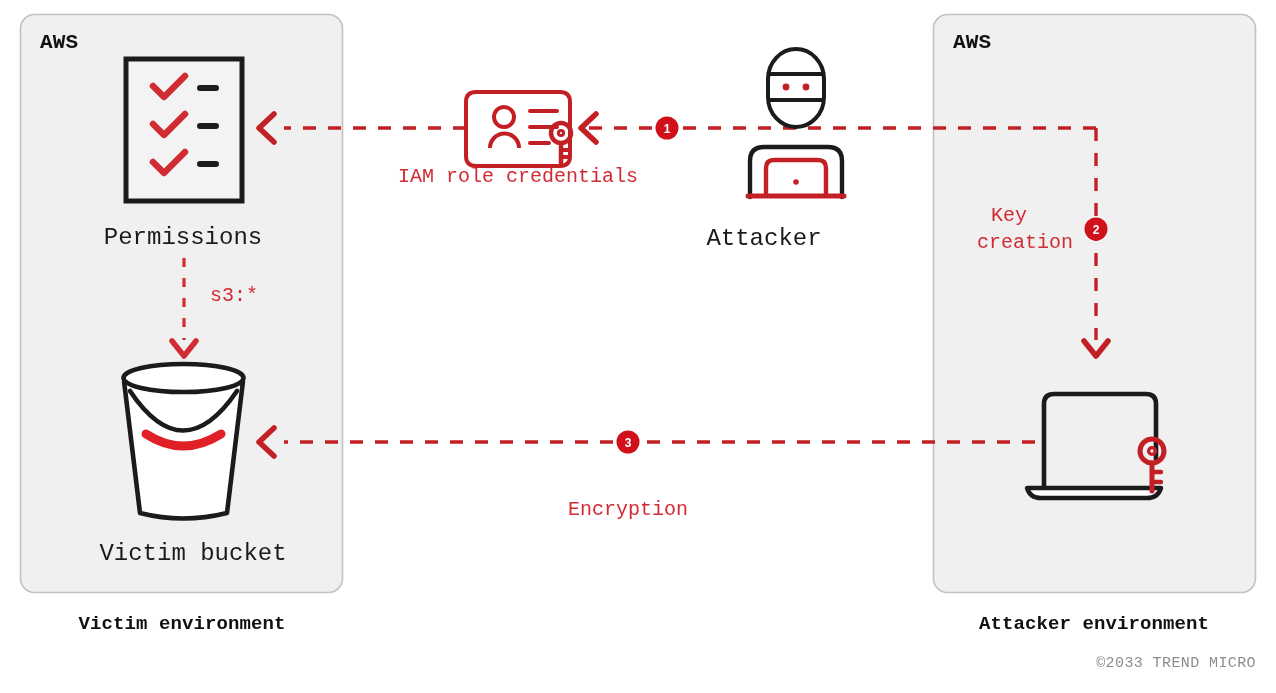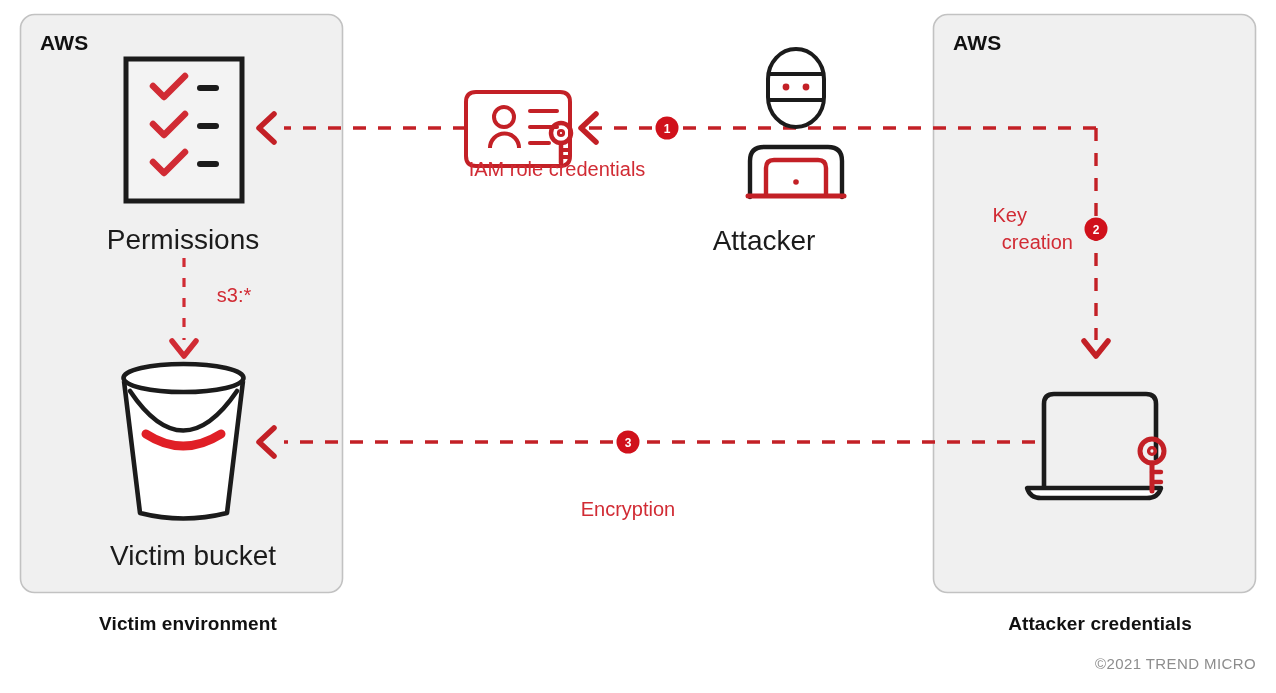--- a/index.html
+++ b/index.html
@@ -3,32 +3,32 @@
 <meta charset="utf-8">
 <style>
   html,body{margin:0;padding:0;background:#ffffff;}
   body{
     width:1276px;height:693px;
     font-family:"Liberation Sans","DejaVu Sans",sans-serif;
     position:relative;overflow:hidden;
   }
   .stage{position:absolute;left:0;top:0;width:1276px;height:693px;}
   .stage > svg{position:absolute;left:0;top:0;}
-  .lbl{position:absolute;white-space:nowrap;}
+  .lbl{position:absolute;white-space:nowrap;font-family:Liberation Mono, monospace;}
   .panel-tag{
     font-size:21px;font-weight:bold;color:#111111;letter-spacing:.2px;
   }
   .icon-cap{
-    font-size:28px;color:#1b1b1b;
+    font-size:24px;color:#1b1b1b;
   }
   .red-cap{
     font-size:20px;color:#d12b34;
   }
   .env-cap{
-    font-size:19px;font-weight:bold;color:#111111;letter-spacing:.1px;margin-left:6px;
+    font-size:19px;font-weight:bold;color:#111111;letter-spacing:.1px;
   }
   .footer-cap{
     font-size:15px;color:#8d8d8d;letter-spacing:.4px;
   }
   .center{transform:translateX(-50%);}
   .badge-num{
     font-size:12px;font-weight:bold;fill:#ffffff;
   }
 </style>
 </head>
@@ -169,29 +169,29 @@
   <div class="lbl panel-tag" style="left:40px;top:31px;">AWS</div>
 
   <div class="lbl panel-tag" style="left:953px;top:31px;">AWS</div>
 
   <div class="lbl icon-cap center" style="left:183px;top:224px;">Permissions</div>
 
   <div class="lbl red-cap center" style="left:234px;top:284px;">s3:*</div>
 
   <div class="lbl icon-cap center" style="left:193px;top:540px;">Victim bucket</div>
 
-  <div class="lbl red-cap center" style="left:518px;top:158px;margin-left:39px;">IAM role credentials</div>
+  <div class="lbl red-cap center" style="left:518px;top:165px;">IAM role credentials</div>
 
   <div class="lbl icon-cap center" style="left:764px;top:225px;">Attacker</div>
 
   <div class="lbl red-cap" style="left:1027px;top:204px;text-align:left;transform:translateX(-100%);">Key</div>
   <div class="lbl red-cap" style="left:1073px;top:231px;text-align:left;transform:translateX(-100%);">creation</div>
 
   <div class="lbl red-cap center" style="left:628px;top:498px;">Encryption</div>
 
 
   <div class="lbl env-cap center" style="left:182px;top:613px;">Victim environment</div>
 
-  <div class="lbl env-cap center" style="left:1094px;top:613px;">Attacker credentials</div>
+  <div class="lbl env-cap center" style="left:1094px;top:613px;">Attacker environment</div>
 
-  <div class="lbl footer-cap" style="left:1256px;top:655px;transform:translateX(-100%);">©2021 TREND MICRO</div>
+  <div class="lbl footer-cap" style="left:1256px;top:655px;transform:translateX(-100%);">©2033 TREND MICRO</div>
 
 </div>
 
 </body></html>

